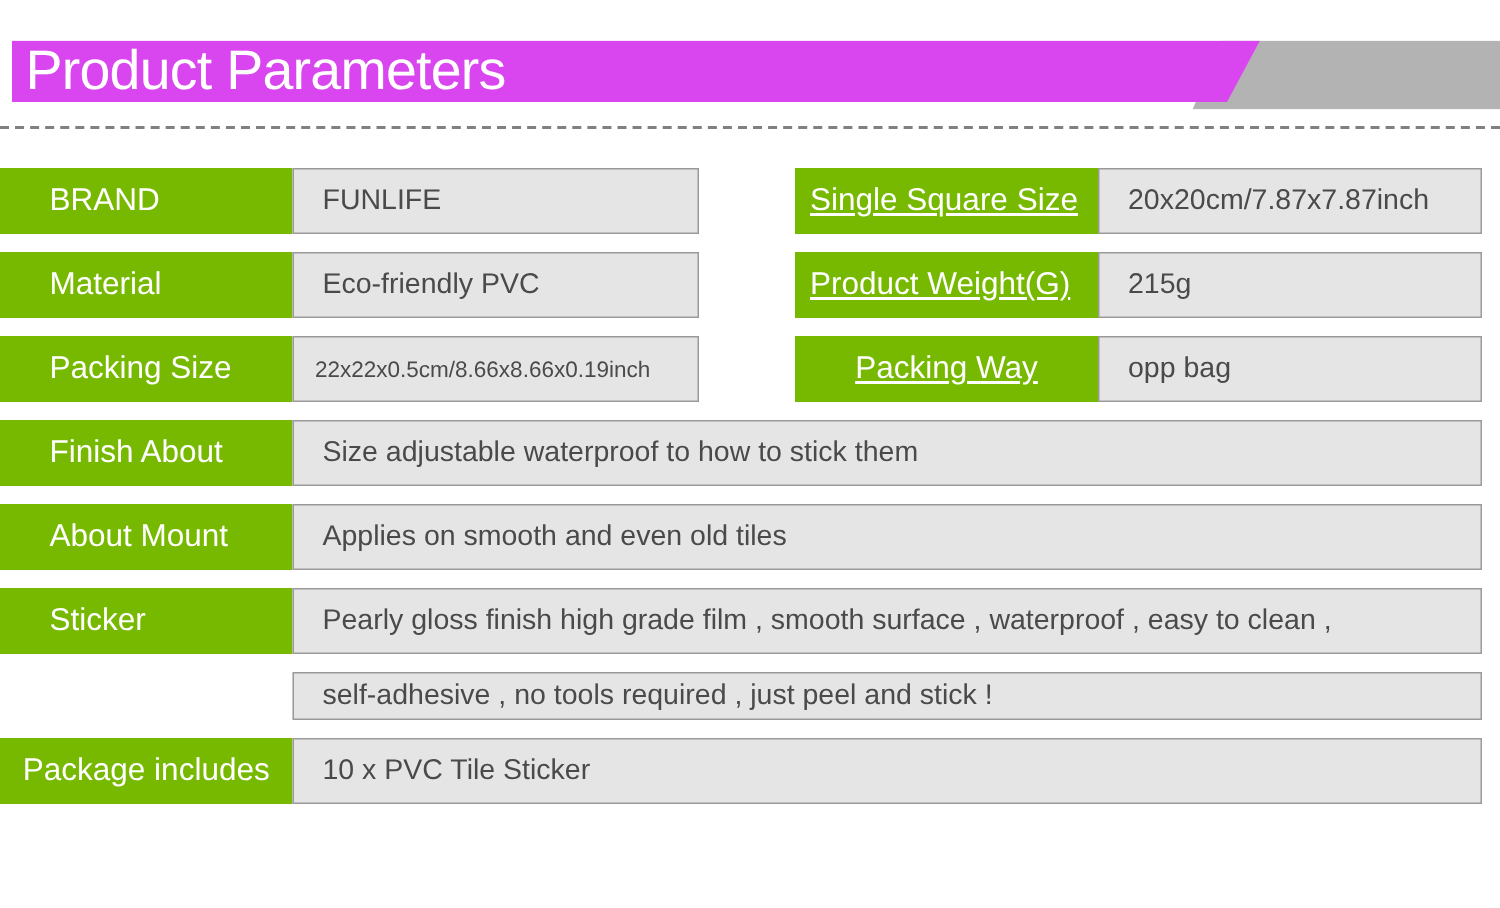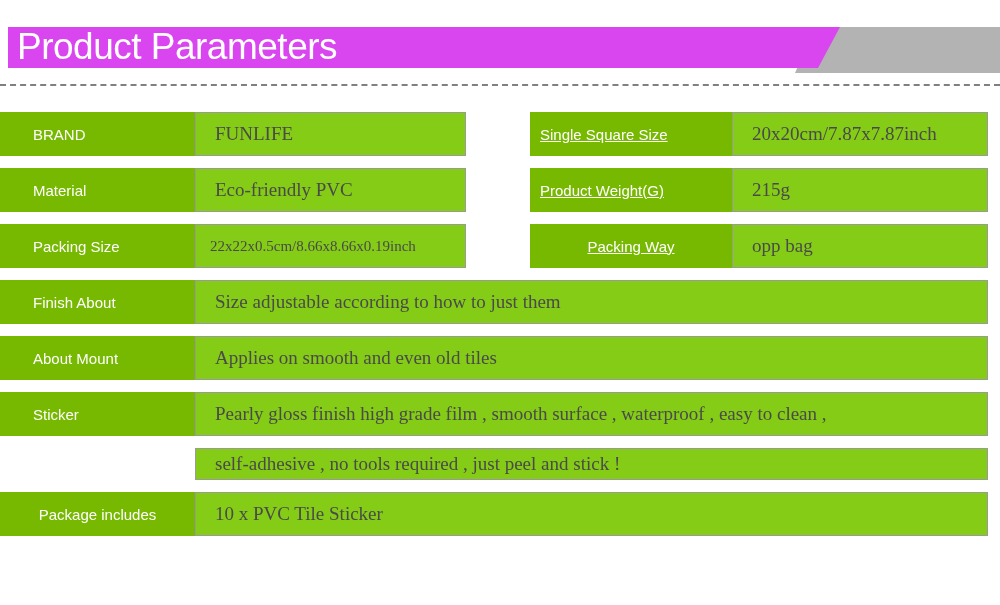--- a/index.html
+++ b/index.html
@@ -78,36 +78,35 @@
   }
   .pair-row {
     display: flex;
     align-items: stretch;
     margin-bottom: 12px;
     height: 44px;
   }
   .cell-label {
     background: #76b900;
     color: #ffffff;
-    font-size: 15px;
+    font-size: 21px;
     display: flex;
     align-items: center;
     box-sizing: border-box;
     text-align: right;
   }
   .cell-value {
-    background: #84cc16;
+    background: #e5e5e5;
     border: 1px solid #9a9a9a;
     color: #4a4a4a;
     font-size: 19px;
     display: flex;
     align-items: center;
     box-sizing: border-box;
     padding-left: 19px;
-    font-family: Liberation Serif, serif;
   }
 
   
   .half-left { width: 466px; display: flex; }
   .half-left .cell-label { width: 195px; padding-left: 33px; }
   .half-left .cell-value { flex: 1; }
 
   .spacer-mid { width: 64px; }
 
   
@@ -170,21 +169,21 @@
     </div>
     <div class="spacer-mid"></div>
     <div class="half-right">
       <div class="cell-label label-center">Packing Way</div>
       <div class="cell-value">opp bag</div>
     </div>
   </div>
 
   <div class="row full">
     <div class="cell-label">Finish About</div>
-    <div class="cell-value">Size adjustable according to how to just them</div>
+    <div class="cell-value">Size adjustable waterproof to how to stick them</div>
   </div>
 
   <div class="row full">
     <div class="cell-label">About Mount</div>
     <div class="cell-value">Applies on smooth and even old tiles</div>
   </div>
 
   <div class="row full">
     <div class="cell-label">Sticker</div>
     <div class="cell-value">Pearly gloss finish high grade film , smooth surface , waterproof , easy to clean ,</div>

